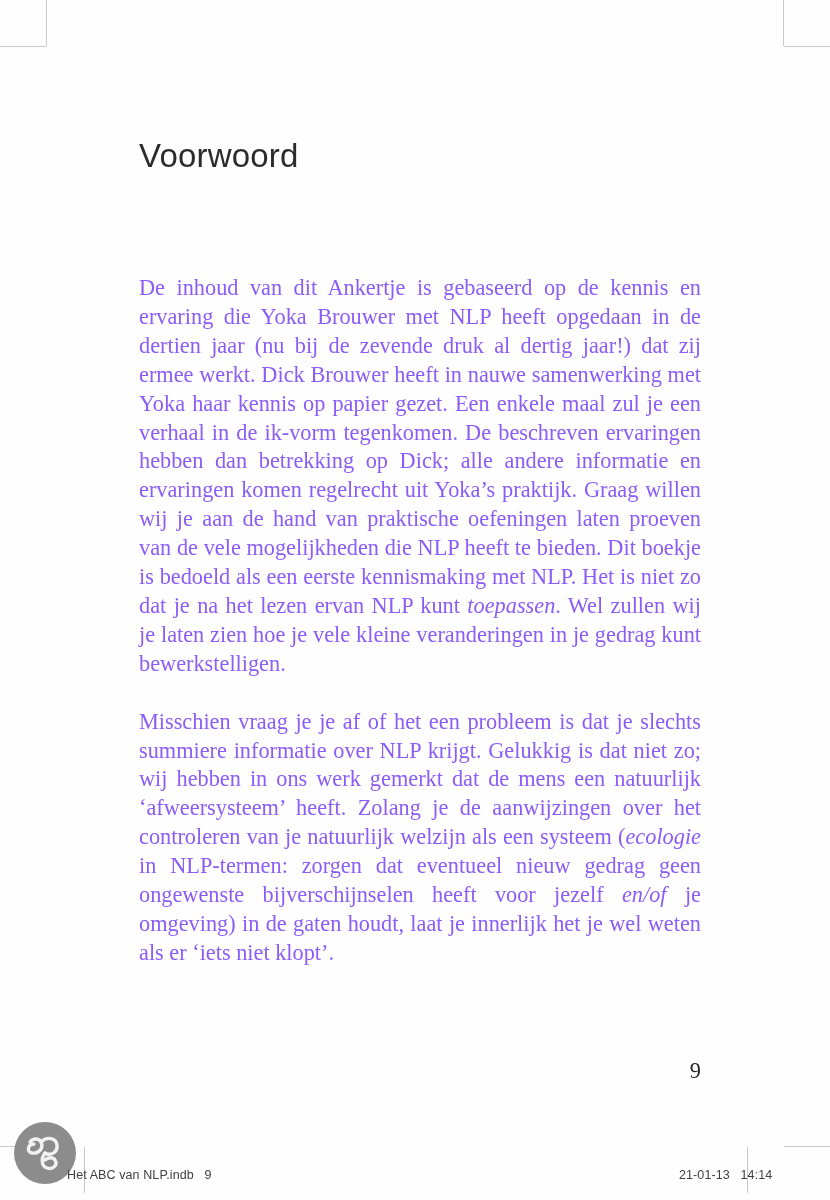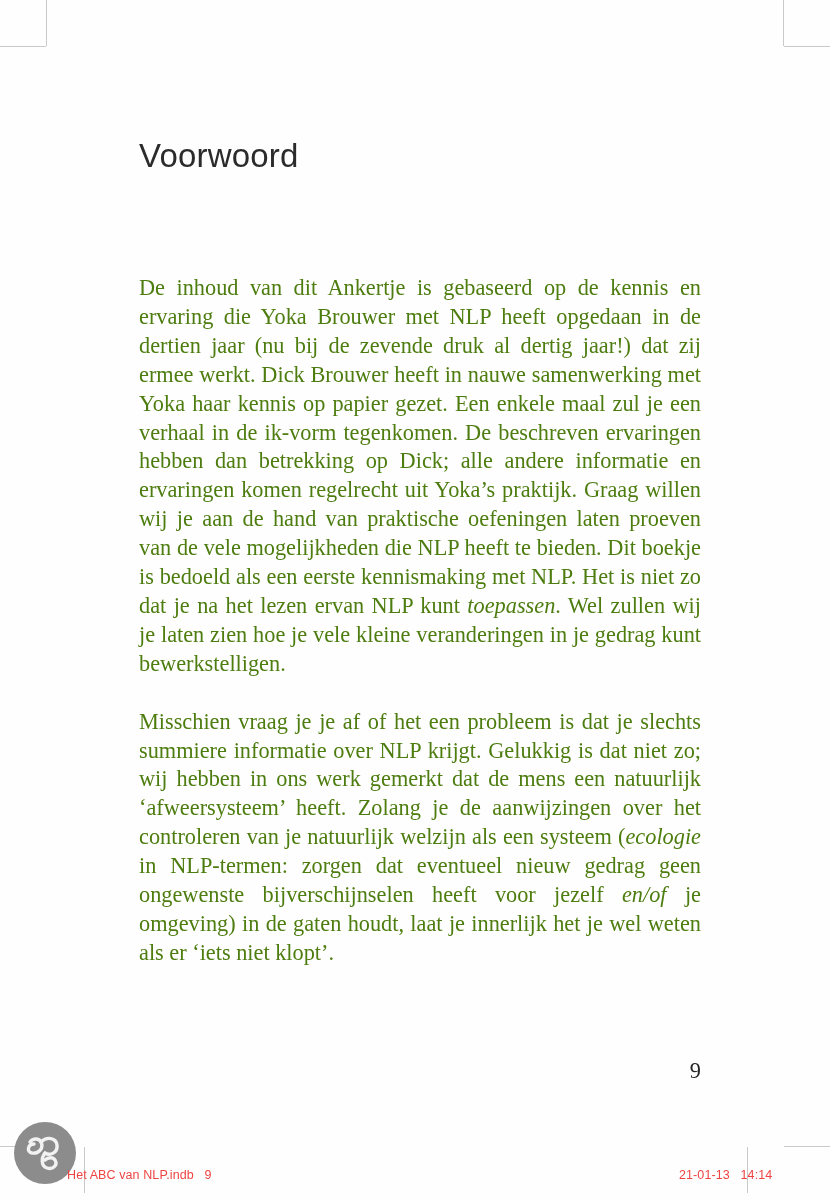--- a/index.html
+++ b/index.html
@@ -48,21 +48,21 @@
   }
 
   
   .body-copy {
     position: absolute;
     left: 139px;
     top: 274px;
     width: 562px;
     font-size: 22.3px;
     line-height: 28.9px;
-    color: #4d7c0f;
+    color: #8b5cf6;
     text-align: justify;
     text-justify: inter-word;
     hyphens: manual;
   }
 
   .body-copy p {
     margin: 0;
     text-align: justify;
   }
   .body-copy p:last-child {
@@ -95,21 +95,21 @@
 
   
   .footer {
     position: absolute;
     left: 0;
     top: 1158px;
     width: 830px;
     height: 42px;
     font-family: "Liberation Sans", "DejaVu Sans", sans-serif;
     font-size: 12.5px;
-    color: #ef4444;
+    color: #404040;
   }
 
   .footer-file {
     position: absolute;
     left: 67px;
     top: 10px;
     white-space: pre;
     letter-spacing: 0.1px;
   }
 

